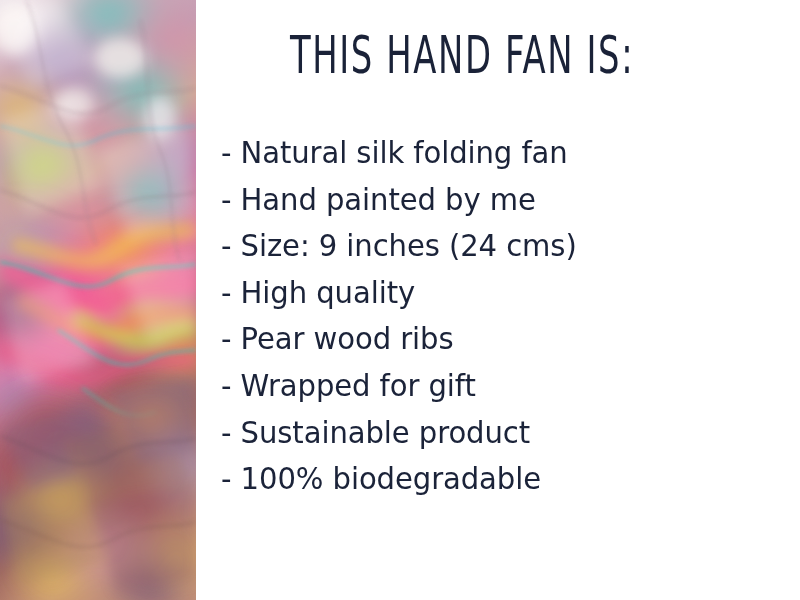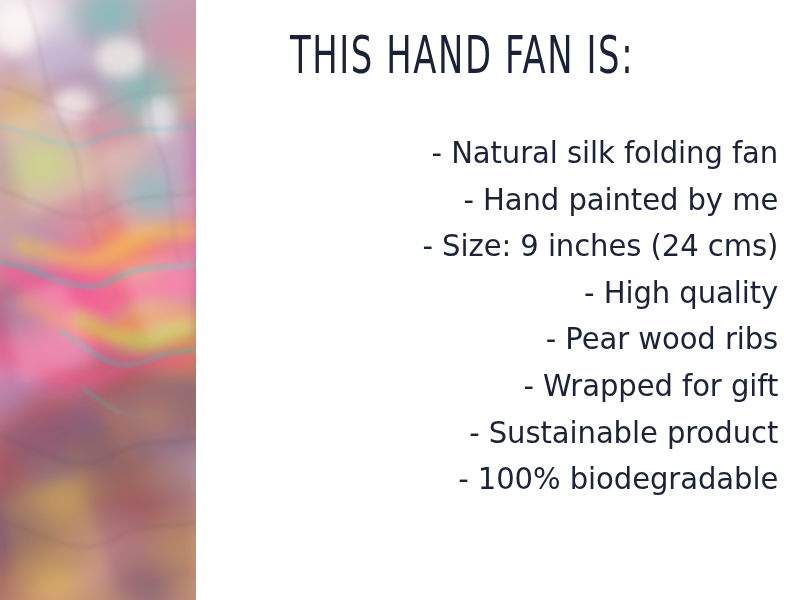--- a/index.html
+++ b/index.html
@@ -58,27 +58,26 @@
     letter-spacing: 2.0px;
     color: #1a2238;
     white-space: nowrap;
     font-weight: 400;
     transform: scaleX(0.80) scaleY(1.10);
     transform-origin: left top;
   }
 
   #feature-list {
     position: absolute;
-    left: 39px;
+    left: 25px;
     top: 130px;
     margin: 0;
     padding: 0;
     list-style: none;
     width: 560px;
-    text-align: right;
   }
   #feature-list li {
     font-family: "DejaVu Sans", sans-serif;
     font-size: 30px;
     line-height: 46.6px;
     color: #1b2339;
     white-space: nowrap;
     letter-spacing: -0.1px;
     transform: scaleX(0.97);
     transform-origin: left center;

